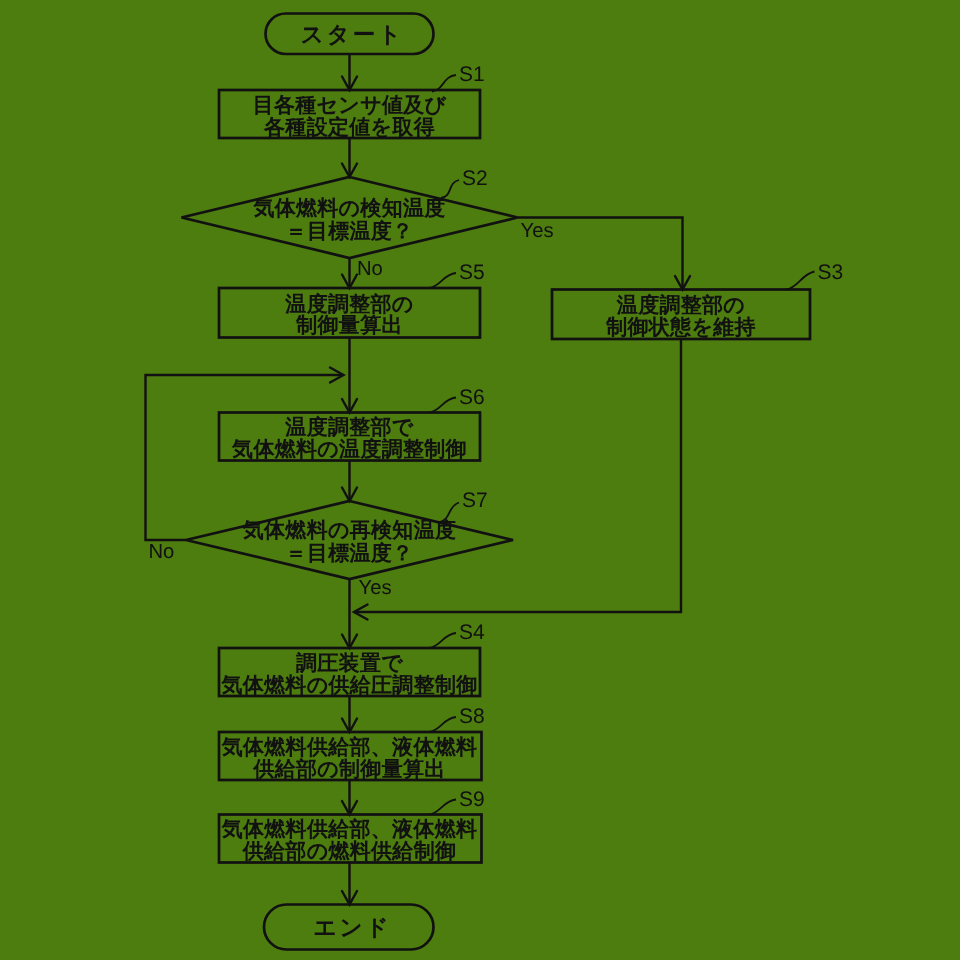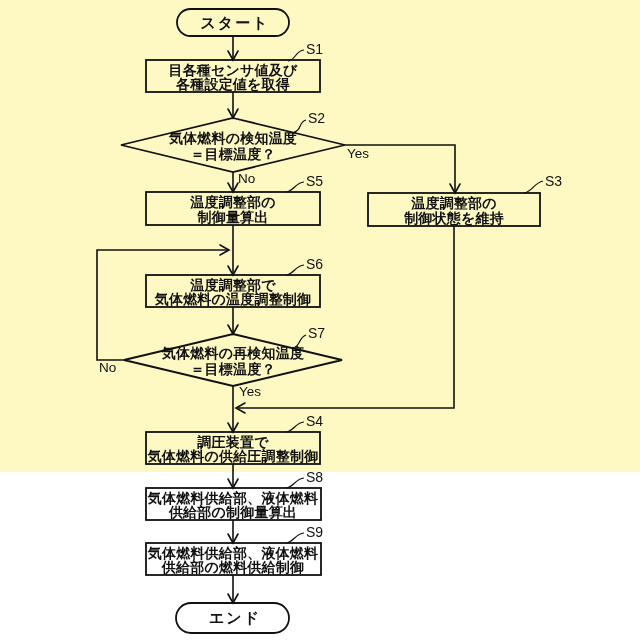--- a/index.html
+++ b/index.html
@@ -2,21 +2,21 @@
 <html><head>
 <meta charset="utf-8">
 <style>
   html,body{margin:0;padding:0;}
   body{
     width:640px;height:640px;
     background:#ffffff;
     font-family:"Liberation Sans","DejaVu Sans",sans-serif;
     overflow:hidden;
   }
-  .canvas{position:relative;width:640px;height:472px;background:#fef9c3;}
+  .canvas{position:relative;width:640px;height:640px;background:#4d7c0f;}
   svg{position:absolute;left:0;top:0;}
   .shape{fill:none;stroke:#111;stroke-width:1.8px;}
   .conn{fill:none;stroke:#111;stroke-width:1.6px;}
   .arrow{fill:none;stroke:#111;stroke-width:1.6px;stroke-linecap:round;}
   .leader{fill:none;stroke:#111;stroke-width:1.2px;}
   .node-text{
     font-family:"Liberation Sans","DejaVu Sans",sans-serif;
     font-size:14px;font-weight:600;fill:#111;
     text-anchor:middle;letter-spacing:0.2px;
   }

